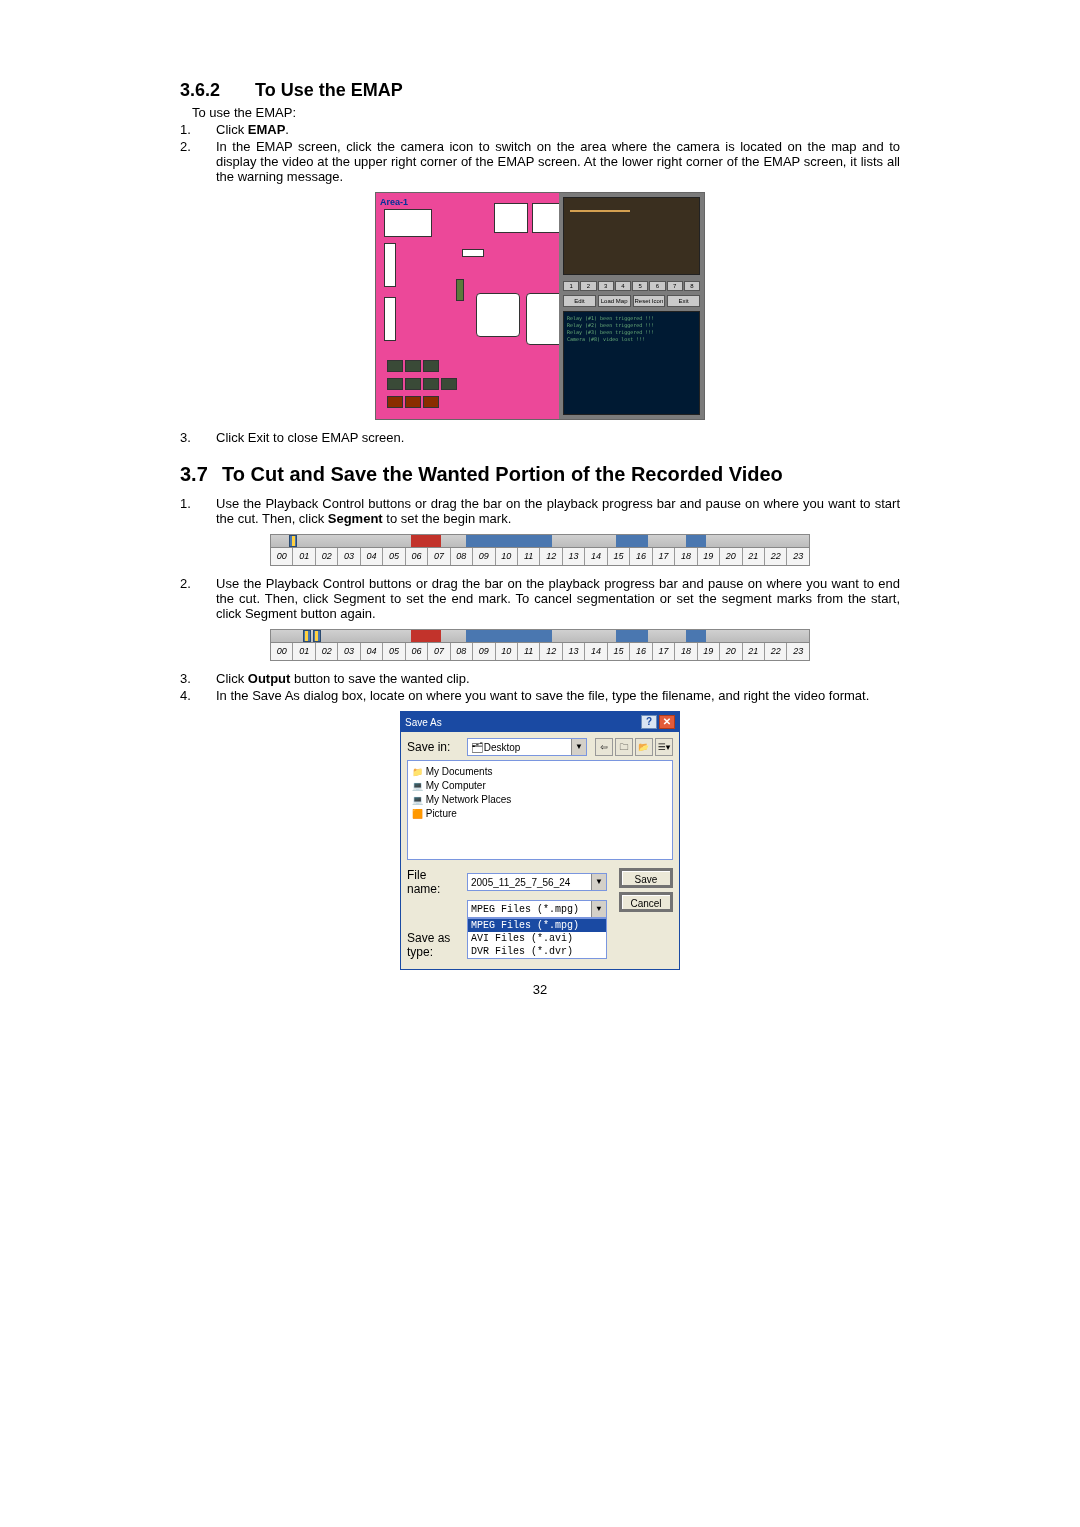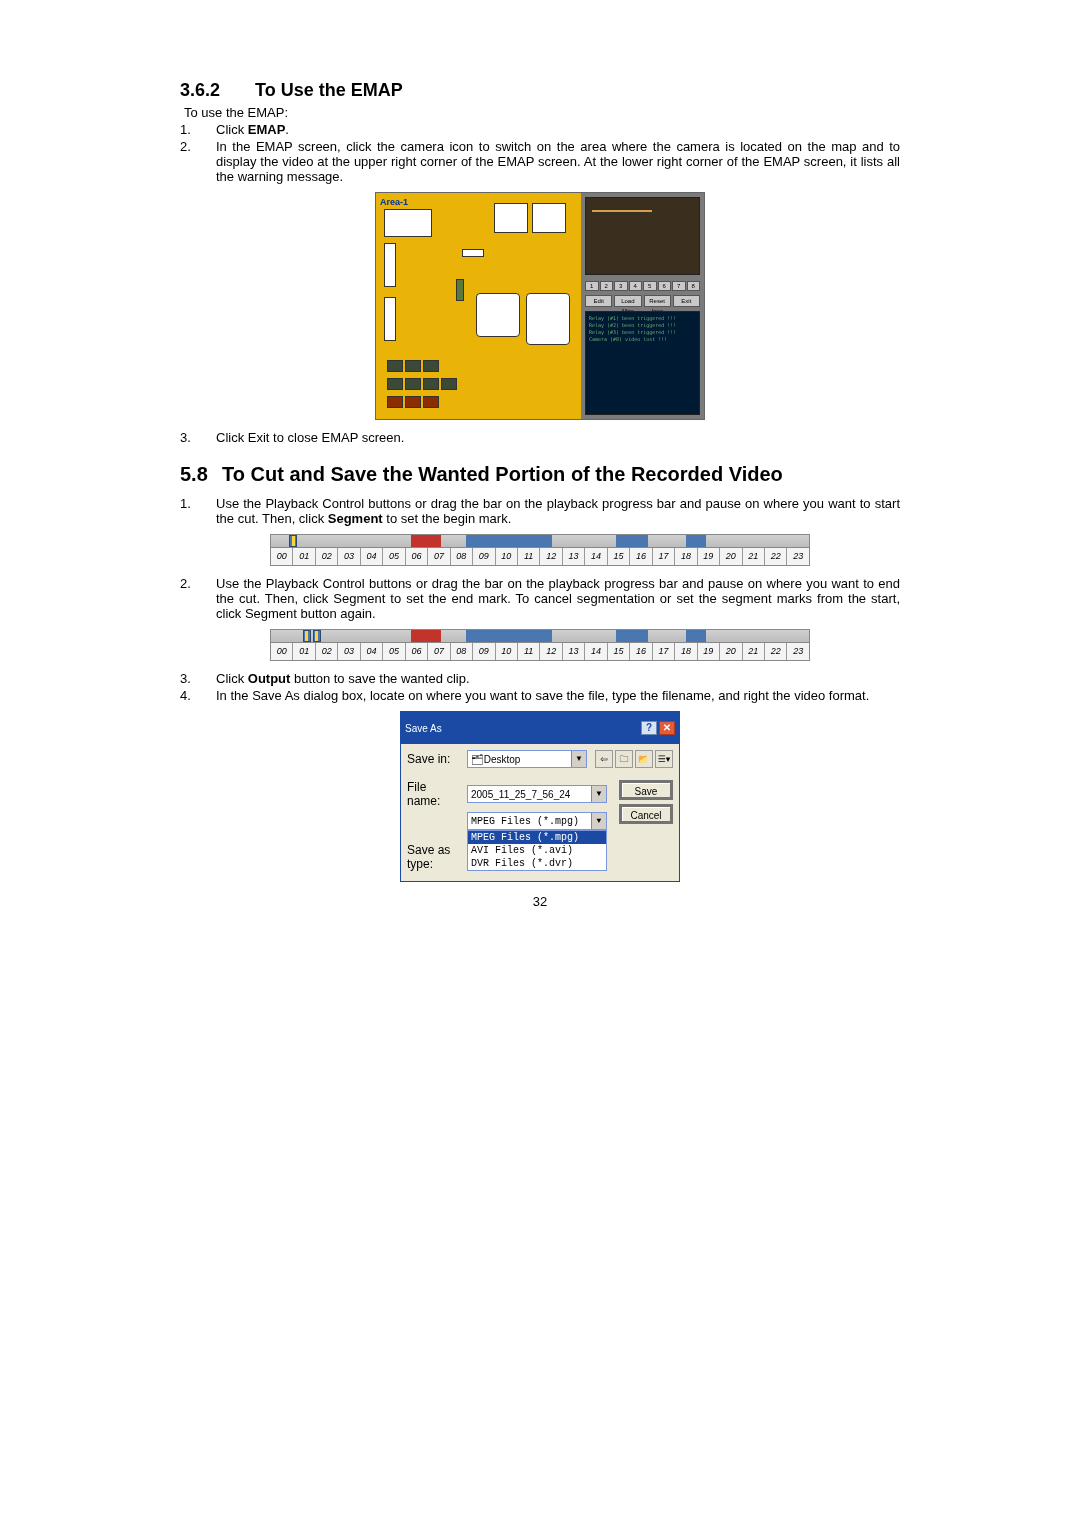--- a/index.html
+++ b/index.html
@@ -17,32 +17,32 @@
     }
     .numcol { display: inline-block; width: 70px; }
     .section-heading-main {
       font-size: 20px;
       font-weight: bold;
       margin: 18px 0 10px 0;
       text-align: justify;
       text-justify: inter-word;
     }
     .section-heading-main .numcol2 { display:inline-block; width:42px; }
-    .intro-line { font-size: 13px; margin-left: 4px; margin-bottom:2px;}
+    .intro-line { font-size: 13px; margin-left: 12px; margin-bottom:2px;}
     ol.steps { list-style: none; font-size: 13px; }
     ol.steps li { display: flex; margin-bottom: 2px; }
     ol.steps li .n { width: 36px; flex-shrink:0; }
     ol.steps li .t { flex: 1; text-align: justify; }
     .bold { font-weight: bold; }
     .figure { display:flex; justify-content:center; margin: 8px 0 10px 0; }
     .emap-figure {
       width: 330px; height: 228px; border: 1px solid #666;
       background: #ddd; position: relative; display:flex;
     }
-    .emap-left { width: 205px; background:#eab308; position:relative;padding-left:40px; }
+    .emap-left { width: 183px; background:#ec4899; position:relative;padding-left:40px; }
     .emap-area-label { position:absolute; top:4px; left:4px; font-size:9px; color:#003399; font-weight:bold; }
     .emap-building { position:absolute; border:1px solid #333; background:#fff; }
     .emap-thumb-row { position:absolute; bottom:6px; left:10px; }
     .emap-thumb { display:inline-block; width:16px; height:12px; background:#776600; border:1px solid #333; margin:1px; }
     .emap-thumb.g { background:#3a4a37; }
     .emap-thumb.r { background:#8a2d00; }
     .emap-right { flex:1; background:#7b7b7b; position:relative; }
     .emap-preview { position:absolute; top:4px; left:4px; right:4px; height:78px; background:#3a2f1f; border:1px solid #222; }
     .emap-preview::before { content:""; position:absolute; top:12px; left:6px; width:60px; height:2px; background:#d4a050; }
     .emap-btnrow { position:absolute; top:88px; left:4px; right:4px; display:flex; gap:1px; }
@@ -55,21 +55,21 @@
     .timeline-bar { height:14px; background: linear-gradient(#d0d0d0,#bcbcbc); border:1px solid #888; position:relative; }
     .timeline-marker { position:absolute; top:0; bottom:0; width:8px; background:#4a77b0; border:1px solid #2a4a70; }
     .timeline-marker .tick { position:absolute; width:3px; height:100%; background:#ffd040; }
     .timeline-clip { position:absolute; top:0; bottom:0; background:#4a77b0; }
     .timeline-red { position:absolute; top:0; bottom:0; background:#c2332b; }
     .timeline-scale { height:18px; background:#f4f4f4; border:1px solid #888; border-top:none; display:flex;font-style:italic; }
     .timeline-scale .cell { flex:1; border-right:1px solid #999; font-size:9px; text-align:center; line-height:16px; }
     .timeline-scale .cell:last-child { border-right:none; }
 
     .saveas-figure { width: 280px; border:1px solid #1a4aa3; font-size:10px; }
-    .saveas-title { background:#1a4aa3; color:#fff; height:32px; display:flex; align-items:center; padding:0 4px; justify-content:space-between;gap:36px; }
+    .saveas-title { background:#1a4aa3; color:#fff; height:20px; display:flex; align-items:center; padding:0 4px; justify-content:space-between;gap:36px; }
     .saveas-title .ctrls { display:flex; gap:2px; }
     .saveas-title .cbtn { width:16px; height:14px; background:#d9e4f2; color:#1a4aa3; border:1px solid #6a8ab8; font-size:10px; text-align:center; line-height:12px; font-weight:bold; }
     .saveas-title .cbtn.x { background:#e25b3a; color:#fff; border-color:#b03a1a; }
     .saveas-body { background:#ece9d8; padding:6px; }
     .saveas-row { display:flex; align-items:center; margin-bottom:4px; gap:4px; }
     .saveas-label { width:56px; font-size:12px; }
     .saveas-dd { flex:1; height:18px; background:#fff; border:1px solid #7a96df; display:flex; align-items:center; padding:0 3px; font-size:10px; position:relative; }
     .saveas-dd .arrow { position:absolute; right:0; top:0; width:15px; height:100%; background:#d4d0c8; border-left:1px solid #888; font-size:8px; text-align:center; line-height:16px; }
     .saveas-icons { display:flex; gap:2px; margin-left:4px; }
     .saveas-ibtn { width:18px; height:18px; border:1px solid #999; background:#e8e5d6; font-size:9px; text-align:center; line-height:16px; }
@@ -156,21 +156,21 @@
 </div>
 
 <ol class="steps">
   <li>
     <span class="n">3.</span>
     <span class="t">Click Exit to close EMAP screen.</span>
   </li>
 </ol>
 
 <div class="section-heading-main">
-  <span class="numcol2">5.8</span><span>To Cut and Save the Wanted Portion of the Recorded Video</span>
+  <span class="numcol2">3.7</span><span>To Cut and Save the Wanted Portion of the Recorded Video</span>
 </div>
 
 <ol class="steps">
   <li>
     <span class="n">1.</span>
     <span class="t">
       <span>Use the Playback Control buttons or drag the bar on the playback progress bar and pause on where you want to start the cut. Then, click </span><span class="bold">Segment</span><span> to set the begin mark.</span>
     </span>
   </li>
 </ol>
@@ -295,20 +295,26 @@
           <span>Desktop</span>
           <span class="arrow">▼</span>
         </div>
         <div class="saveas-icons">
           <div class="saveas-ibtn">⇦</div>
           <div class="saveas-ibtn">🗀</div>
           <div class="saveas-ibtn">📂</div>
           <div class="saveas-ibtn">☰▾</div>
         </div>
       </div>
+      <div class="saveas-list" id="saveaslist">
+          <div class="item">My Documents</div>
+          <div class="item net">My Computer</div>
+          <div class="item net">My Network Places</div>
+          <div class="item pic">Picture</div>
+        </div>
       <div style="height:8px;"></div>
       <div class="saveas-bottom">
         <div class="saveas-bottom-left">
           <div class="saveas-row">
             <span class="saveas-label">File name:</span>
             <div class="saveas-dd">
               <span>2005_11_25_7_56_24</span>
               <span class="arrow">▼</span>
             </div>
           </div>

